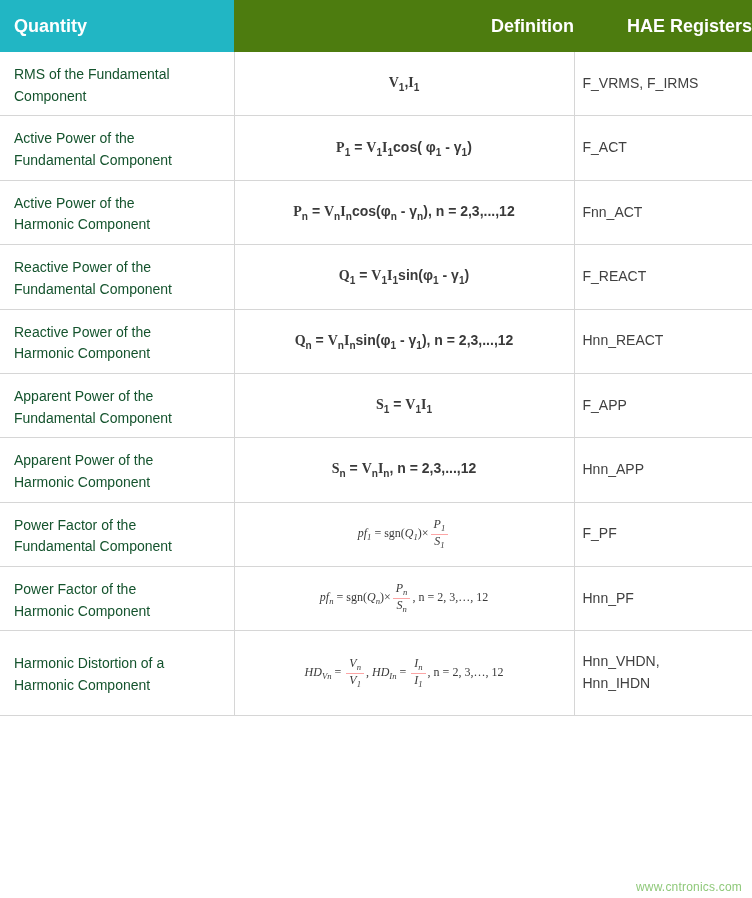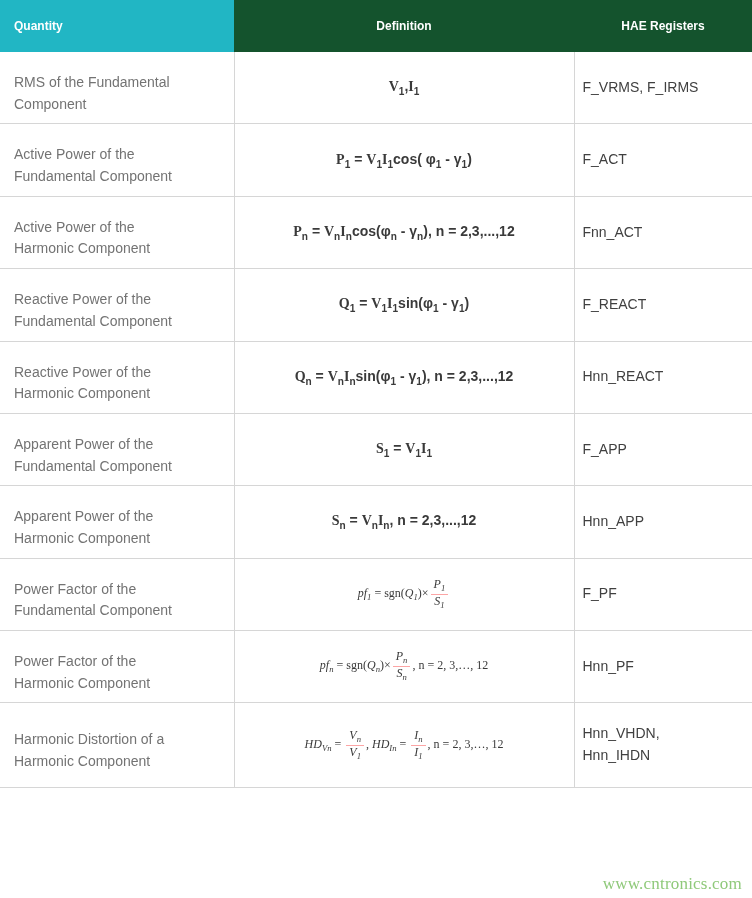--- a/index.html
+++ b/index.html
@@ -18,52 +18,52 @@
     width: 752px;
     border-collapse: collapse;
     table-layout: fixed;
   }
   table.spec-table col.c1 { width: 234px; }
   table.spec-table col.c2 { width: 340px; }
   table.spec-table col.c3 { width: 178px; }
 
   thead th {
     height: 52px;
-    font-size: 12px;
+    font-size: 18px;
     font-weight: bold;
     color: #ffffff;
     vertical-align: middle;
     padding: 0;
     border: none;
   }
   thead th.h-quantity {
     background: #21b6c4;
     text-align: left;
     padding-left: 14px;
   }
   thead th.h-definition,
   thead th.h-registers {
-    background: #14532d;
-    text-align: center;
+    background: #4d7c0f;
+    text-align: right;
   }
 
   tbody td {
     border-bottom: 1px solid #d6d6d6;
     border-right: 1px solid #d6d6d6;
     font-size: 14px;
     color: #3a3a3a;
     padding: 0;
     vertical-align: middle;
     background: #ffffff;
   }
   tbody td.cell-quantity {
-    padding: 20px 10px 8px 14px;
+    padding: 12px 10px 8px 14px;
     line-height: 1.55;
     text-align: left;
-    color: #737373;
+    color: #14532d;
   }
   tbody td.cell-definition {
     text-align: center;
     padding: 8px 12px;
     line-height: 1.5;
   }
   tbody td.cell-registers {
     text-align: left;
     padding: 20px 8px;
     line-height: 1.55;
@@ -95,23 +95,23 @@
   .serif-row {
     font-family: "Liberation Serif", serif;
     font-size: 12px;
     white-space: nowrap;
   }
 
   .watermark {
     position: absolute;
     right: 10px;
     bottom: 4px;
-    font-size: 17px;
+    font-size: 12px;
     color: #8fc97a;
-    font-family: Liberation Serif, serif;
+    font-family: Liberation Sans, sans-serif;
     letter-spacing: 0.2px;
   }
 </style>
 </head>
 <body>
 
 <table class="spec-table">
   <colgroup>
     <col class="c1">
       <col class="c2">

